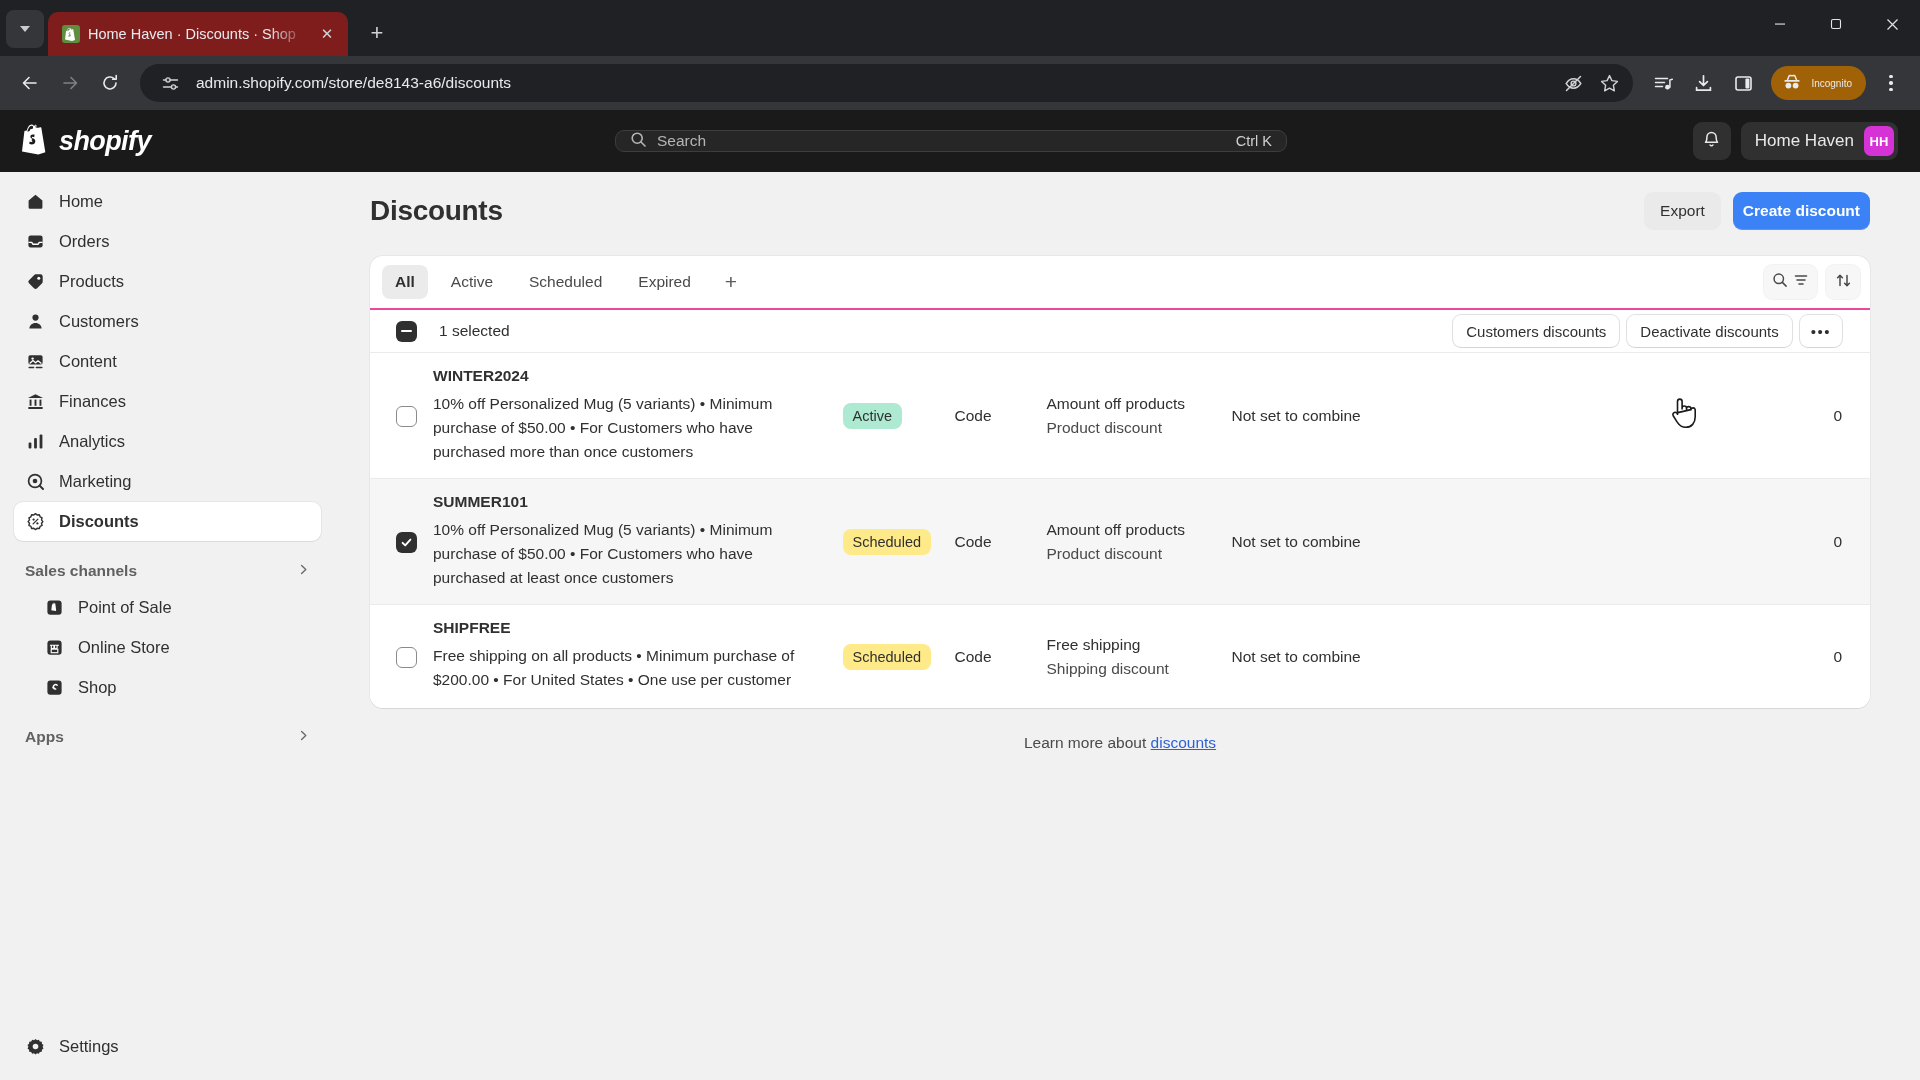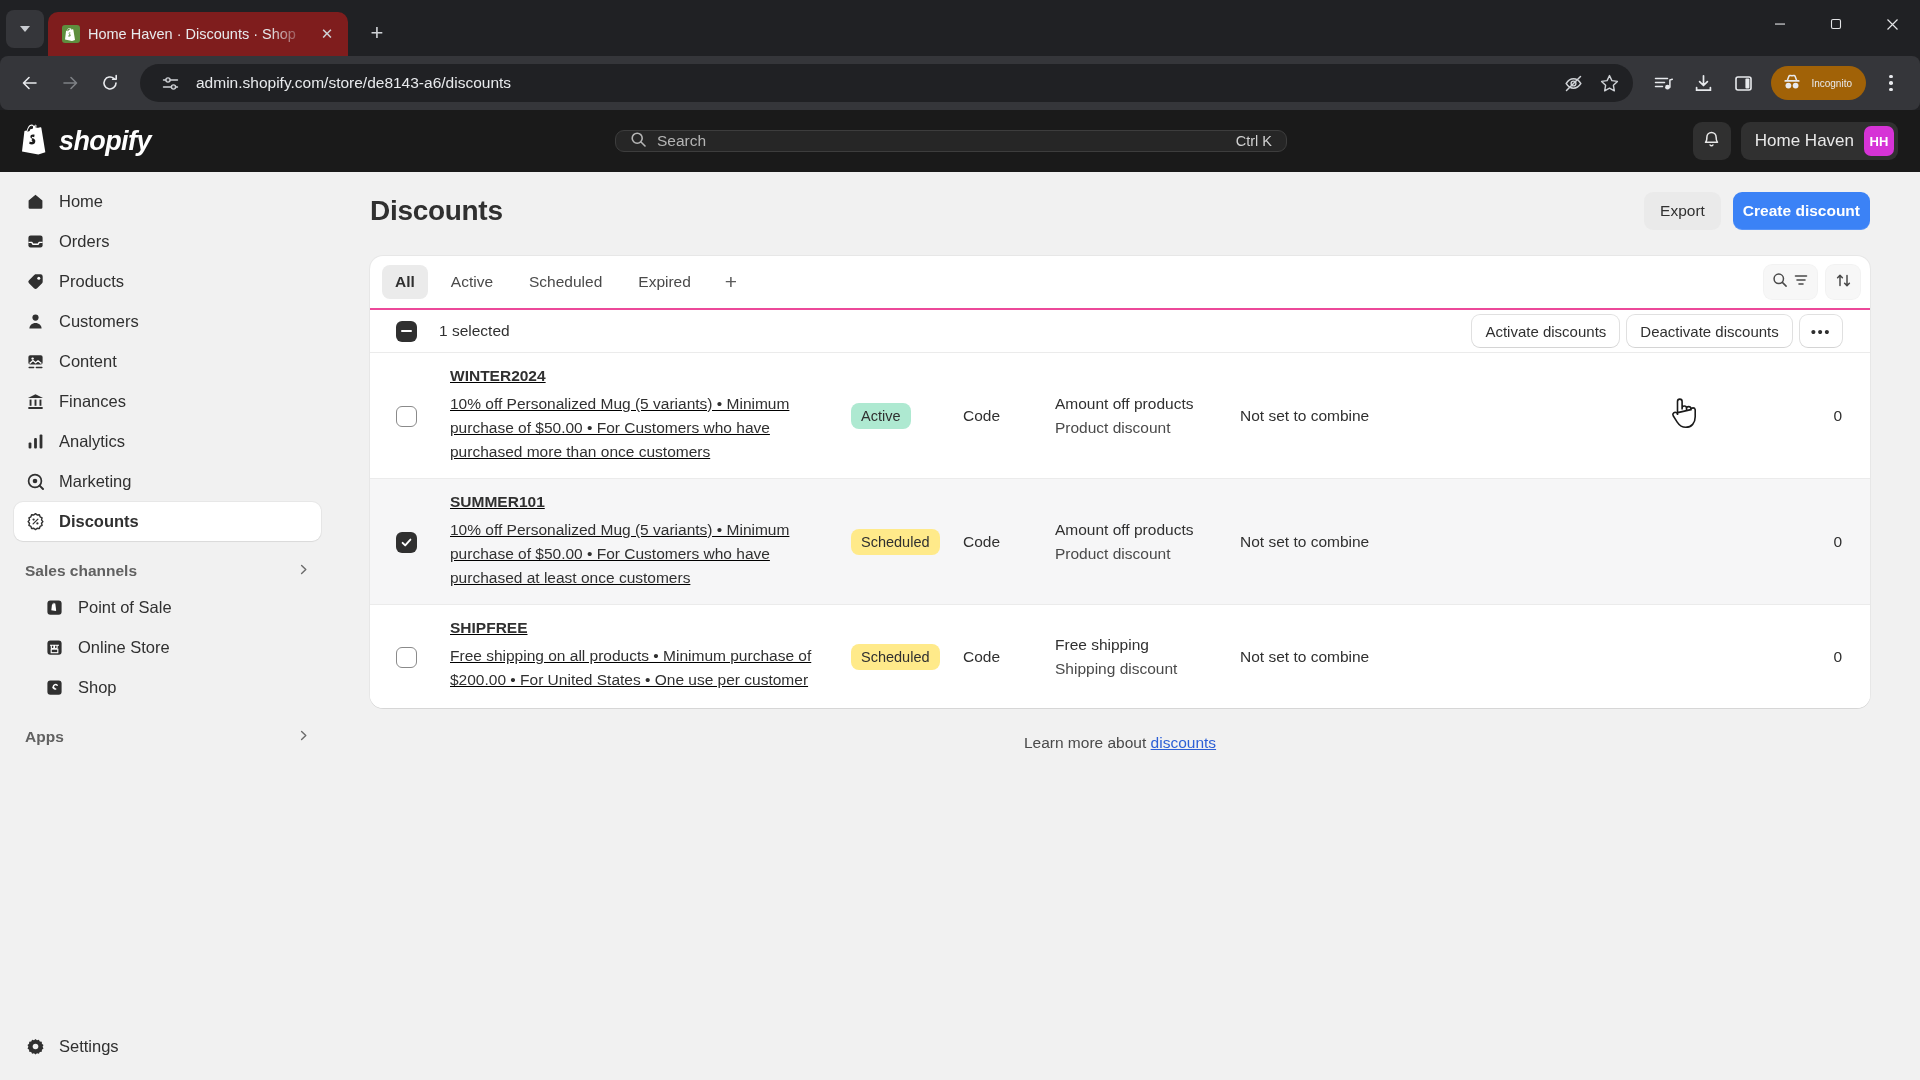--- a/index.html
+++ b/index.html
@@ -33,21 +33,21 @@
     color:#e8eaed; font-size: 14.5px; white-space:nowrap; overflow:hidden;
     flex:1; -webkit-mask-image: linear-gradient(to right, #000 82%, transparent 100%);
             mask-image: linear-gradient(to right, #000 82%, transparent 100%);
   }
   .tab-close { width: 22px;height:22px;display:flex;align-items:center;justify-content:center;color:#cfd2d6;font-size:15px;flex:none; }
   .newtab { width:34px;height:34px;margin:0 0 6px 12px; display:flex;align-items:center;justify-content:center;color:#cfd2d6;font-size:22px;font-weight:300; }
   .winbtns { position:absolute; right:0; top:0; height:48px; display:flex; }
   .winbtn { width:56px; height:48px; display:flex;align-items:center;justify-content:center; color:#e3e4e6; }
   .winbtn svg { display:block; }
 
-  .toolbar { height: 54px; background:#35363a; display:flex; align-items:center; padding: 0 12px; gap: 4px; border-radius: 8px; }
+  .toolbar { height: 54px; background:#35363a; display:flex; align-items:center; padding: 0 12px; gap: 4px; }
   .tbtn { width: 36px; height:36px; border-radius:50%; display:flex;align-items:center;justify-content:center; color:#e8eaed; flex:none; }
   .tbtn.dim { color:#7e8185; }
   .omnibox {
     flex:1; height: 38px; background:#202124; border-radius: 19px; display:flex; align-items:center;
     padding: 0 8px 0 14px; margin: 0 8px; gap: 10px; min-width: 0;
   }
   .omni-url { color:#e8eaed; font-size:15.5px; white-space:nowrap; overflow:hidden; flex:1; }
   .omni-icons { display:flex; align-items:center; gap:4px; }
   .omni-icon { width:32px;height:32px;display:flex;align-items:center;justify-content:center;color:#cfd2d6; }
   .incognito-pill {
@@ -122,21 +122,21 @@
   .cb.mixed, .cb.checked { background:#303030; }
   .cb.mixed::after { content:""; width:11px;height:2.4px;background:#fff;border-radius:1px; }
   .sel-label { margin-left: 22px; font-size:15.5px; color:#303030; }
   .sel-actions { margin-left:auto; display:flex; align-items:center; gap:8px; }
   .sm-btn { height:32px; padding: 0 13px; border-radius:8px; background:#fff; font-size:15px; color:#303030; display:flex;align-items:center; box-shadow: 0 0 0 1px rgba(0,0,0,0.12), 0 1px 0 rgba(0,0,0,0.05); }
   .sm-btn.dots { padding: 0 11px; letter-spacing:1.5px; font-size:15px; }
 
   .row { display:flex; align-items:stretch; border-top:1px solid #ebebeb; padding: 14px 28px 14px 26px; background:#fff; min-height: 104px; }
   .row.selected { background:#f6f6f7; }
   .row-cb { display:flex; align-items:center; padding-top: 2px; }
-  .row-main { flex:1; margin-left: 33px; min-width:0; padding-right: 14px; text-decoration: underline; }
+  .row-main { flex:1; margin-left: 16px; min-width:0; padding-right: 14px; }
   .row-code { font-size:15.5px; font-weight:700; color:#303030; margin-bottom: 7px; }
   .row-desc { font-size:15.5px; color:#303030; line-height: 1.55; max-width: 720px; }
   .row-status { width: 112px; flex:none; display:flex; align-items:center; }
   .badge { height:26px; padding: 0 10px; border-radius:8px; font-size:14.5px; color:#303030; display:flex;align-items:center; }
   .badge.active { background:#aee9d1; }
   .badge.scheduled { background:#ffea8a; }
   .row-method { width: 92px; flex:none; display:flex; align-items:center; font-size:15.5px; color:#303030; }
   .row-type { width: 185px; flex:none; display:flex; flex-direction:column; justify-content:center; font-size:15.5px; color:#303030; line-height:1.55; }
   .row-type .sub { color:#4a4a4a; }
   .row-combine { width: 215px; flex:none; display:flex; align-items:center; font-size:15.5px; color:#303030; }
@@ -497,21 +497,21 @@
                     </svg>
                 </span>
               </div>
             </div>
           </div>
 
           <div class="select-bar">
             <div class="cb mixed"></div>
             <div class="sel-label">1 selected</div>
             <div class="sel-actions">
-              <div class="sm-btn">Activate discounts</div>
+              <div class="sm-btn">Customers discounts</div>
               <div class="sm-btn">Deactivate discounts</div>
               <div class="sm-btn dots">•••</div>
             </div>
           </div>
 
           <div class="row">
             <div class="row-cb">
               <div class="cb empty"></div>
             </div>
             <div class="row-main">

